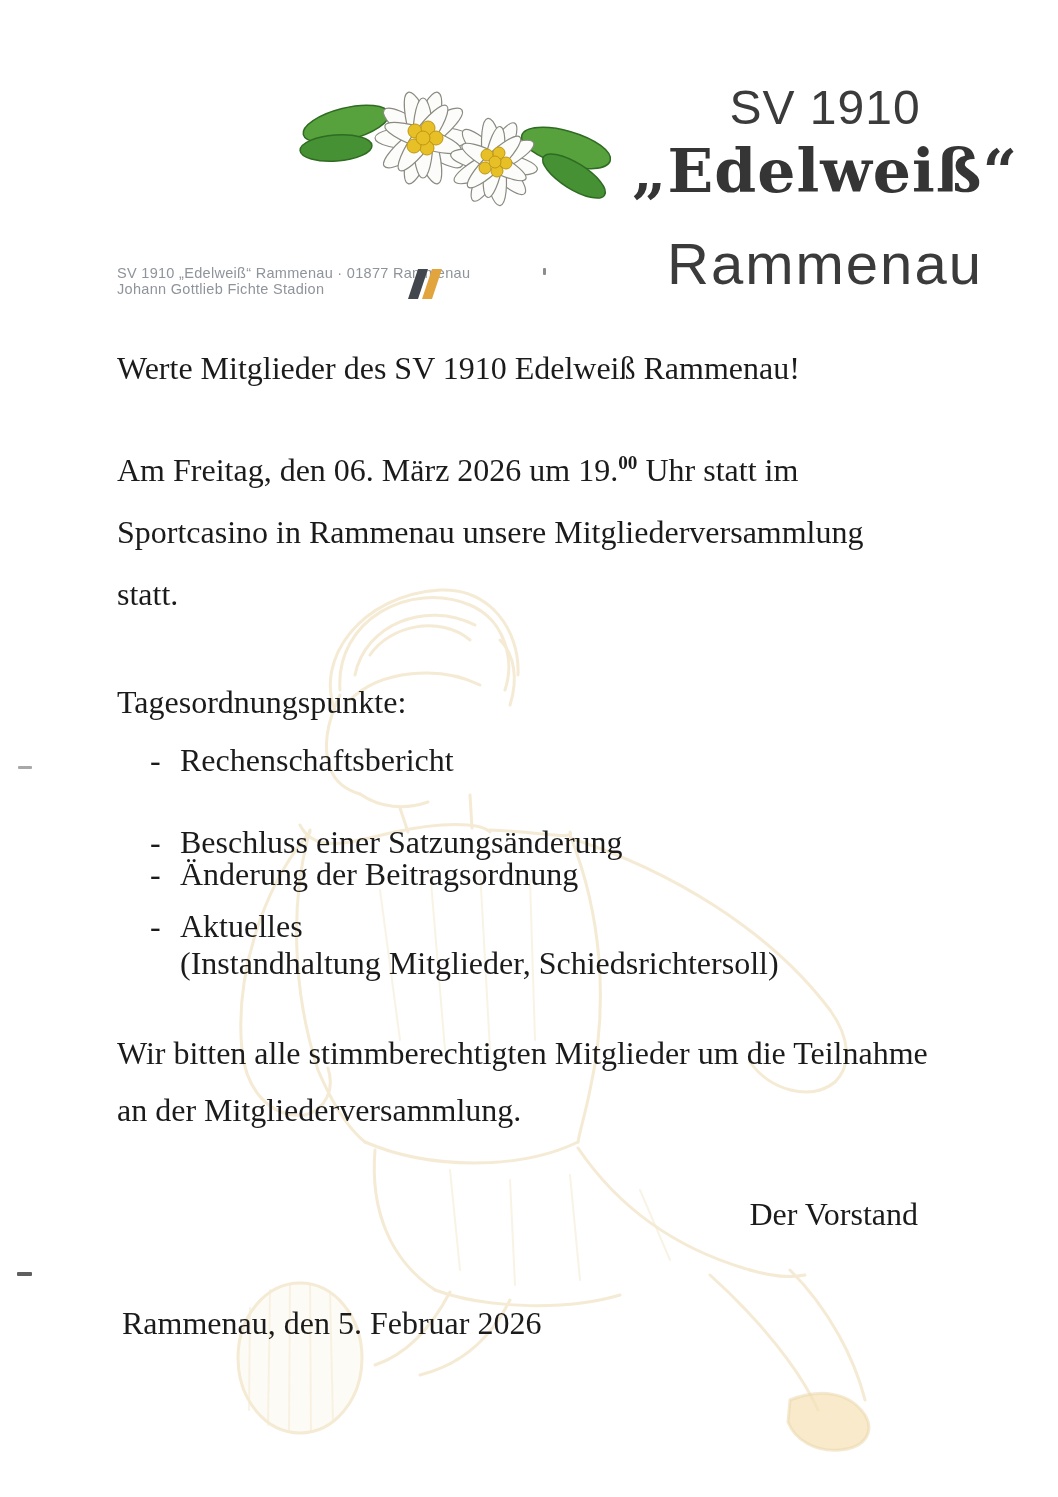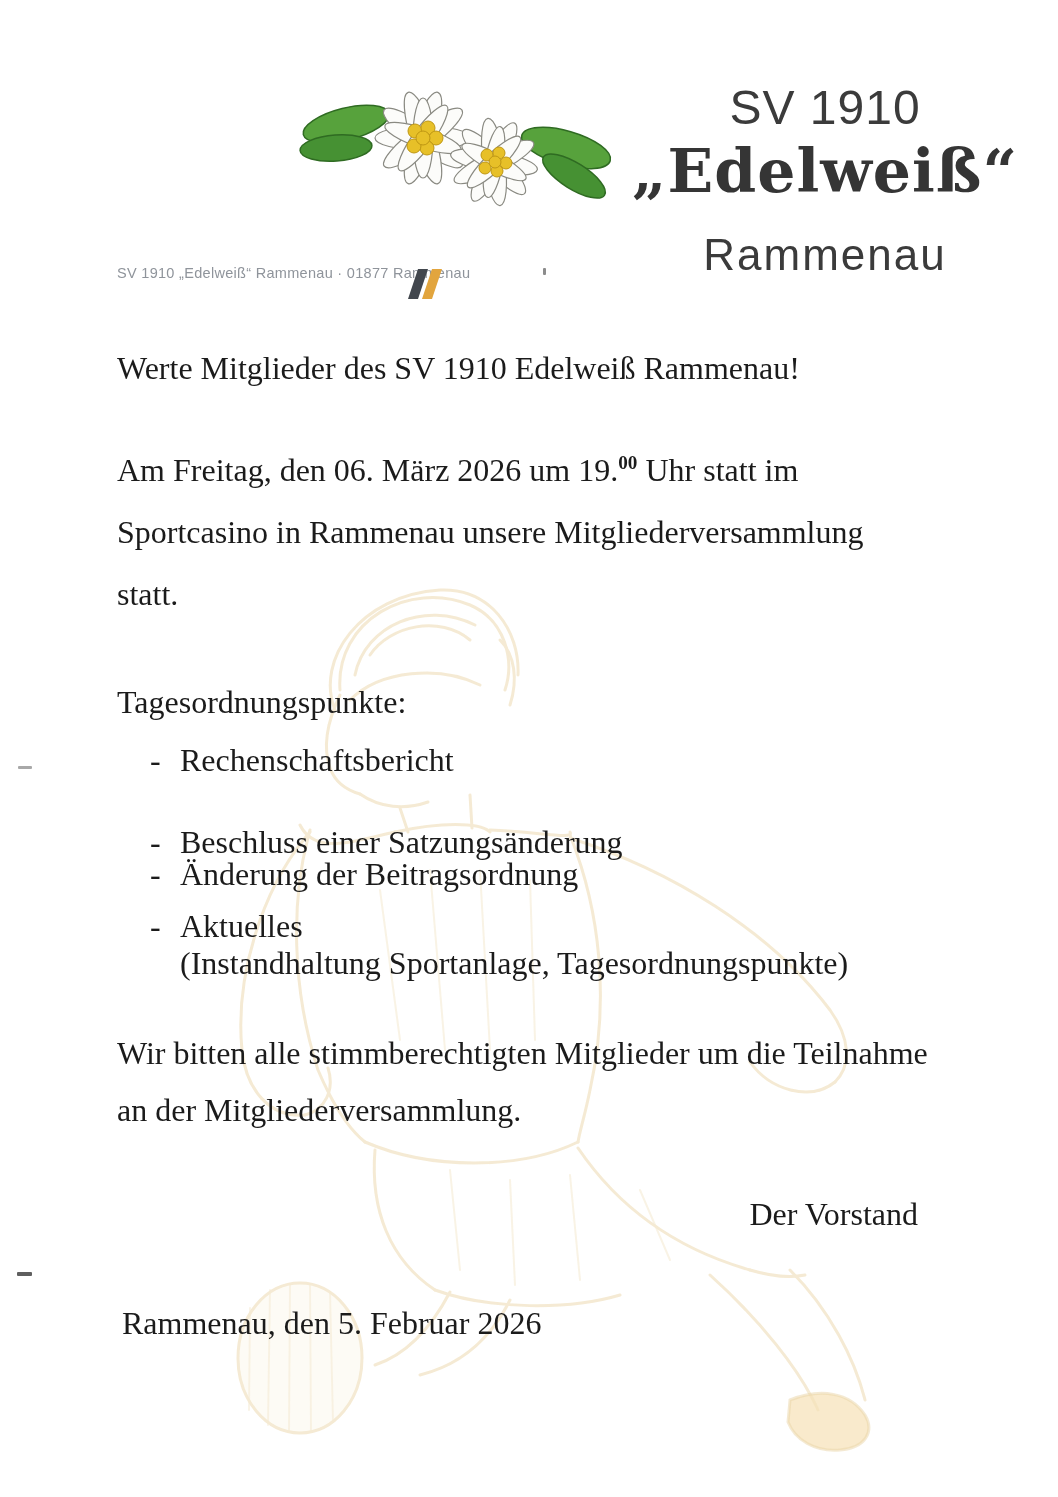--- a/index.html
+++ b/index.html
@@ -17,21 +17,21 @@
     font-size:48px;color:#3b3b3b;letter-spacing:1px;
   }
   .club-name{
     left:600px;top:136px;width:450px;text-align:center;
     font-family:"DejaVu Serif", serif;font-weight:bold;
     font-size:60px;color:#353535;letter-spacing:1px;
   }
   .club-city{
     left:620px;top:230px;width:410px;text-align:center;
     font-family:"Liberation Sans", sans-serif;
-    font-size:44px;color:#3b3b3b;letter-spacing:2px;
+    font-size:58px;color:#3b3b3b;letter-spacing:2px;
   }
   .sender{
     left:117px;top:265px;width:420px;
     font-family:"Liberation Sans", sans-serif;
     font-size:14.5px;line-height:16px;color:#8f949b;letter-spacing:.3px;
   }
   
   .bodyline{font-size:32px;white-space:nowrap;}
   .b{font-weight:normal;}
   sup.hour{font-size:60%;vertical-align:super;font-weight:bold;}
@@ -165,20 +165,21 @@
     </g>
   </svg>
 </div>
 
 <div class="abs club-top">SV 1910</div>
 <div class="abs club-name">„Edelweiß“</div>
 <div class="abs club-city">Rammenau</div>
 
 <div class="abs sender">
   <div>SV 1910 „Edelweiß“ Rammenau · 01877 Rammenau</div>
+  <div>Johann Gottlieb Fichte Stadion</div>
 </div>
 
 <div class="abs" style="left:408px;top:267px;">
   <svg width="38" height="34" viewBox="0 0 38 34">
     <polygon points="10,2 20,2 10,32 0,32" fill="#42474e"></polygon>
     <polygon points="24,2 34,2 24,32 14,32" fill="#e2a53e"></polygon>
   </svg>
 </div>
 
 <div class="abs bodyline salutation">Werte Mitglieder des SV 1910 Edelweiß Rammenau!</div>
@@ -189,21 +190,21 @@
 
 <div class="abs bodyline invite-l3">statt.</div>
 
 <div class="abs bodyline agenda-title">Tagesordnungspunkte:</div>
 
 <div class="abs bodyline agenda-item ai-0"><span class="dash">-</span><span>Rechenschaftsbericht</span></div>
 <div class="abs bodyline agenda-item ai-1"><span class="dash">-</span><span>Beschluss einer Satzungsänderung</span></div>
 <div class="abs bodyline agenda-item ai-2"><span class="dash">-</span><span>Änderung der Beitragsordnung</span></div>
 <div class="abs bodyline agenda-item ai-3"><span class="dash">-</span><span>Aktuelles</span></div>
 
-<div class="abs bodyline agenda-note">(Instandhaltung Sportanlage, Tagesordnungspunkte)</div>
+<div class="abs bodyline agenda-note">(Instandhaltung Mitglieder, Schiedsrichtersoll)</div>
 
 <div class="abs bodyline closing-l1">Wir bitten alle stimmberechtigten Mitglieder um die Teilnahme</div>
 <div class="abs bodyline closing-l2">an der Mitgliederversammlung.</div>
 
 <div class="abs bodyline signature">Der Vorstand</div>
 
 <div class="abs bodyline dateline">Rammenau, den 5. Februar 2026</div>
 
 <div class="abs speck speck1"></div>
 <div class="abs speck speck2"></div>

